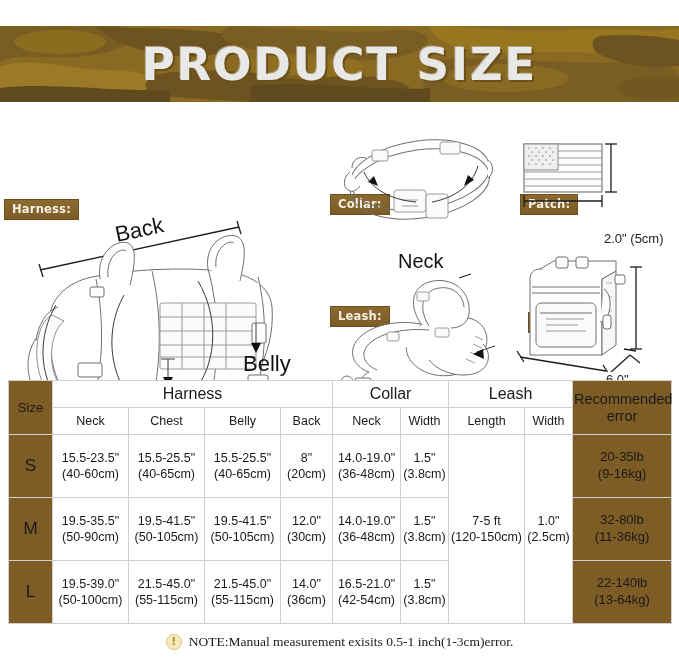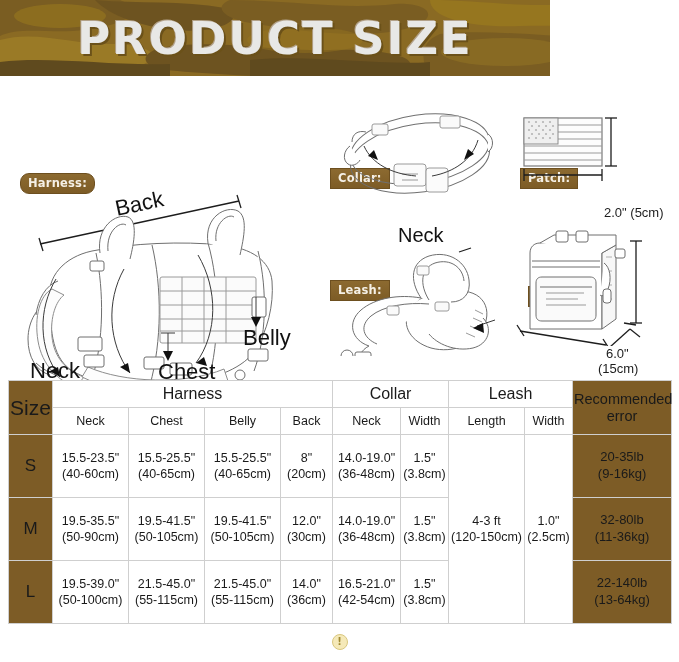--- a/index.html
+++ b/index.html
@@ -8,23 +8,24 @@
     background:#ffffff;
     font-family:"Liberation Sans", sans-serif;
     color:#1a1a1a;
     overflow:hidden;
     position:relative;
   }
 
   
   .banner{
     position:relative;
-    width:550px;height:76px;
+    width:679px;height:76px;
     background:#8a6a23;
     overflow:hidden;
+    margin-top:26px;
   }
   .camo{position:absolute;inset:0;}
   .banner-title{
     position:absolute;left:0;top:0;width:100%;height:76px;
     display:flex;align-items:center;justify-content:center;
     font-family:"DejaVu Sans", sans-serif;
     font-weight:bold;
     font-size:45px;
     letter-spacing:2px;
     color:#e8e8e6;
@@ -94,21 +95,21 @@
     background:#fff;color:#111;
   }
   .sub{
     font-size:12.5px;height:22px;background:#fff;color:#1a1a1a;
   }
   .sizecell{
     background:#7d5c26;color:#fff;font-weight:bold;font-size:17px;
     border:1px solid #6a4d1e;
   }
   .sizehead{
-    background:#7d5c26;color:#fff;font-weight:bold;font-size:21px;
+    background:#7d5c26;color:#fff;font-weight:bold;font-size:13px;
     border:1px solid #6a4d1e;
   }
   .weighthead{
     background:#7d5c26;color:#fff;font-weight:bold;font-size:14.5px;
     border:1px solid #5d4319;line-height:1.15;
   }
   .weightcell{
     background:#7d5c26;color:#fff;font-size:13px;
     border:1px solid #5d4319;line-height:1.3;
   }
@@ -148,21 +149,21 @@
     <ellipse cx="60" cy="16" rx="46" ry="12" fill="#96761f" opacity="0.65"></ellipse>
     <ellipse cx="305" cy="40" rx="58" ry="13" fill="#96761f" opacity="0.45"></ellipse>
     <ellipse cx="505" cy="52" rx="64" ry="14" fill="#9a7a26" opacity="0.45"></ellipse>
     <ellipse cx="655" cy="62" rx="38" ry="12" fill="#6d5320" opacity="0.6"></ellipse>
   </svg>
   <div class="banner-title">PRODUCT SIZE</div>
 </div>
 
 <div class="board">
 
-  <div class="tag" style="left:20px;top:97px;border-radius:9px;">Harness:</div>
+  <div class="tag" style="left:4px;top:97px;">Harness:</div>
 
   <svg width="300" height="250" viewBox="0 0 300 250" style="position:absolute;left:12px;top:105px;">
 
     <g>
       <line class="dimline" x1="28" y1="63" x2="227" y2="20"></line>
       <line class="dimline" x1="27" y1="57" x2="31" y2="70"></line>
       <line class="dimline" x1="225" y1="14" x2="229" y2="27"></line>
     </g>
 
     <g class="lnw">
@@ -469,21 +470,21 @@
         </td>
         <td class="datacell">
           <div>14.0-19.0"</div>
           <div>(36-48cm)</div>
         </td>
         <td class="datacell">
           <div>1.5"</div>
           <div>(3.8cm)</div>
         </td>
         <td class="datacell" rowspan="3">
-          <div>4-3 ft</div>
+          <div>7-5 ft</div>
           <div>(120-150cm)</div>
         </td>
         <td class="datacell" rowspan="3">
           <div>1.0"</div>
           <div>(2.5cm)</div>
         </td>
         <td class="weightcell">
           <div>20-35lb</div>
           <div>(9-16kg)</div>
         </td>
@@ -551,13 +552,14 @@
           <div>22-140lb</div>
           <div>(13-64kg)</div>
         </td>
       </tr>
     </tbody>
   </table>
 </div>
 
 <div class="note">
   <span class="note-ico">!</span>
+  <span>NOTE:Manual measurement exisits 0.5-1 inch(1-3cm)error.</span>
 </div>
 
 </body></html>

